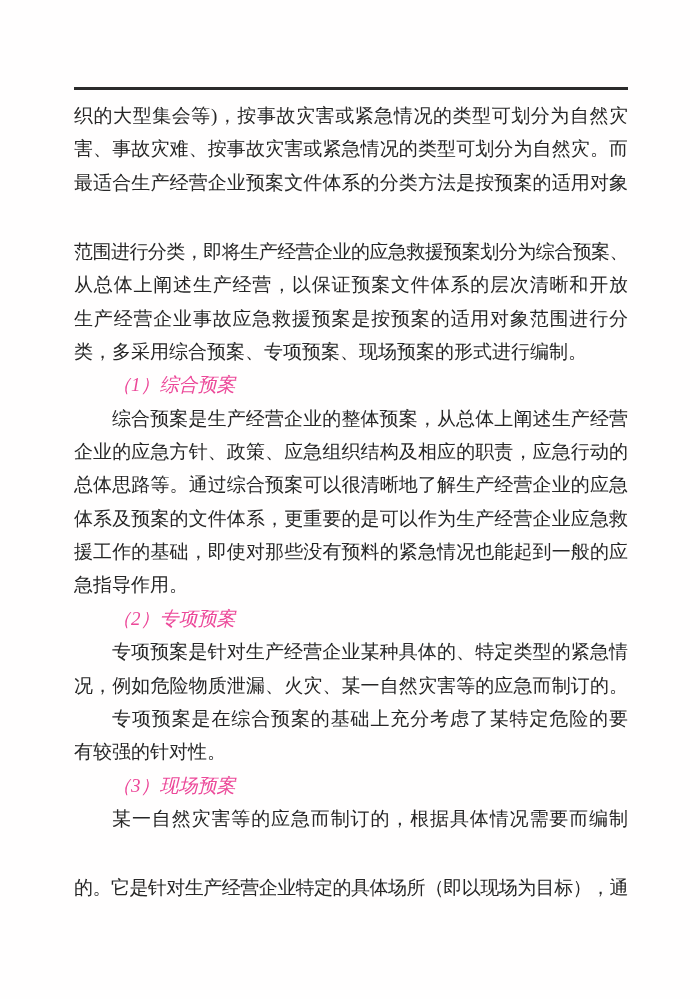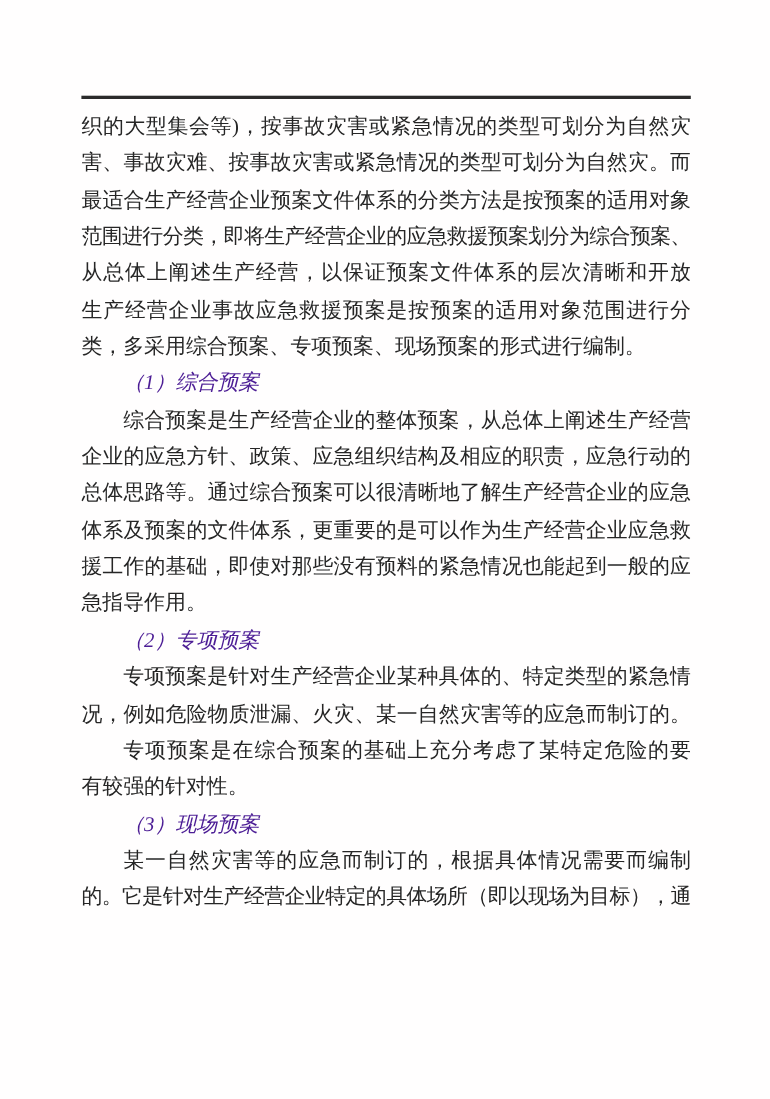--- a/index.html
+++ b/index.html
@@ -54,29 +54,30 @@
     text-align: right;
     text-align-last: left;
   }
   
   .indent {
     text-indent: 38px;
   }
   
   .tight {
     letter-spacing: -0.6px;
+    margin-top: 36px;
   }
   
   .heading {
     font-style: italic;
     font-weight: 400;
     text-indent: 38px;
     text-align: center;
     text-align-last: left;
-    color: #4c1d95;
+    color: #ec4899;
   }
 </style>
 </head>
 <body>
 
 <div class="page">
   <div class="header-rule"></div>
   <div class="content">
     <div class="line full">织的大型集会等)，按事故灾害或紧急情况的类型可划分为自然灾</div>
     <div class="line full">害、事故灾难、按事故灾害或紧急情况的类型可划分为自然灾。而</div>

